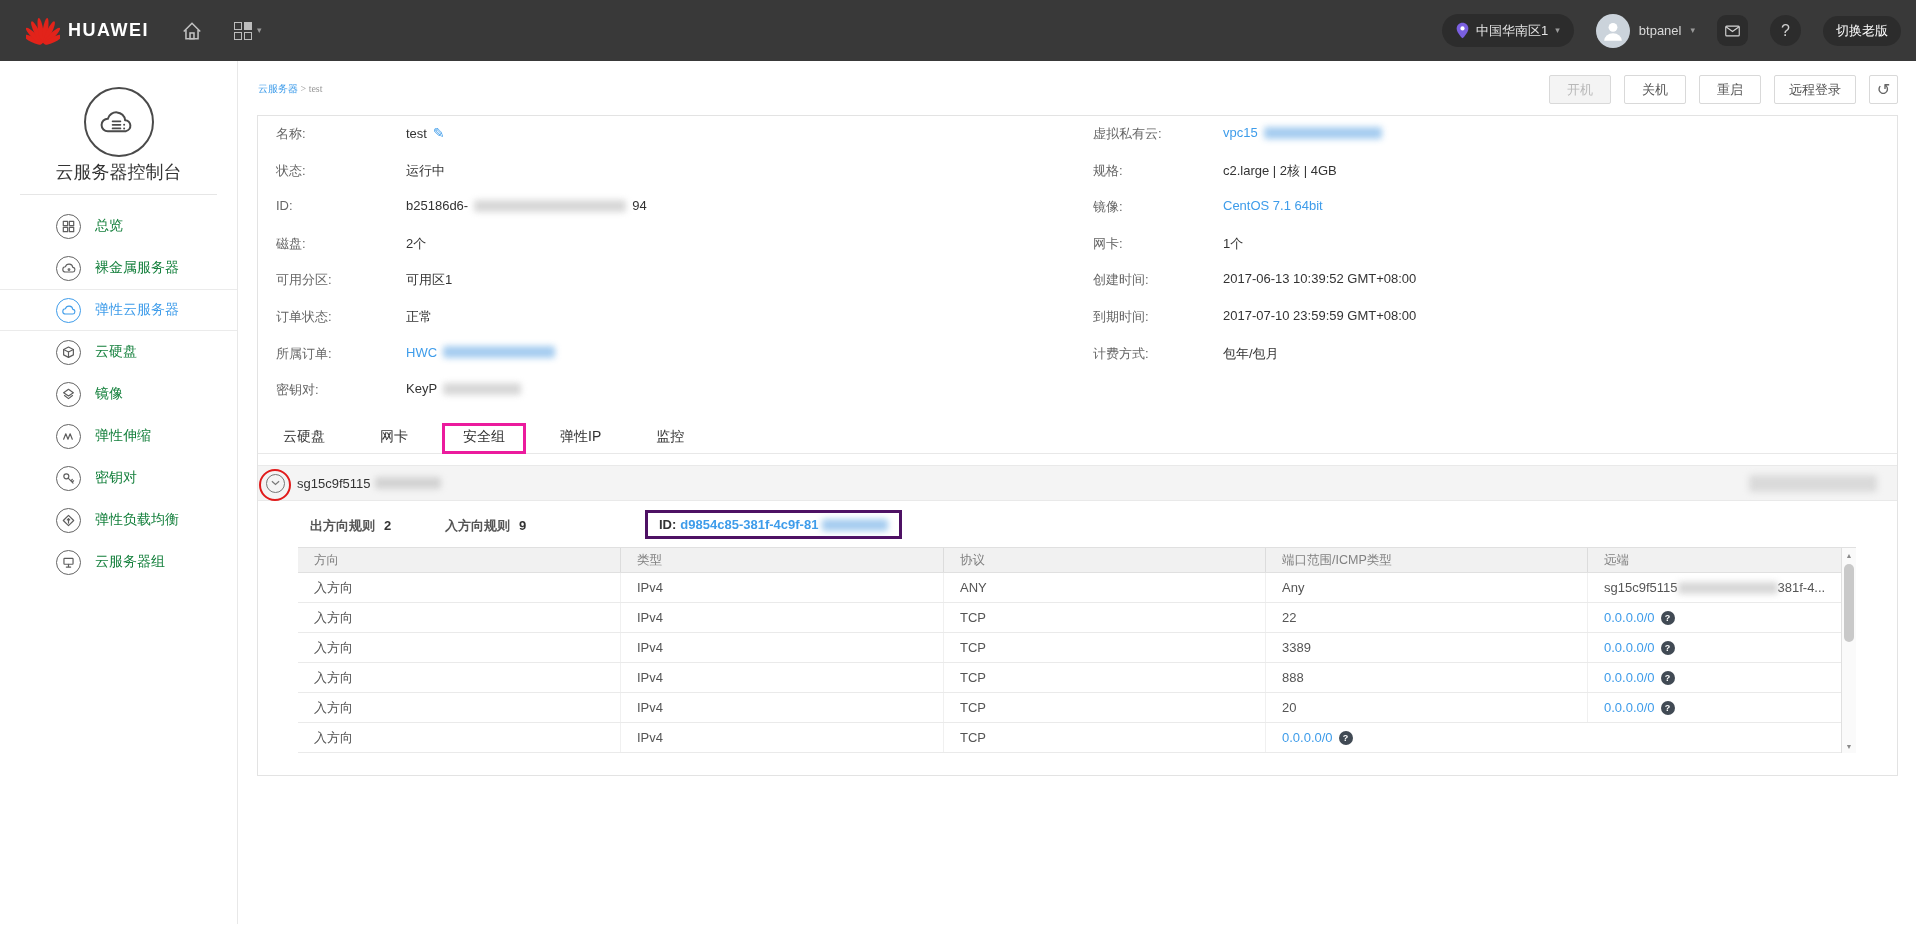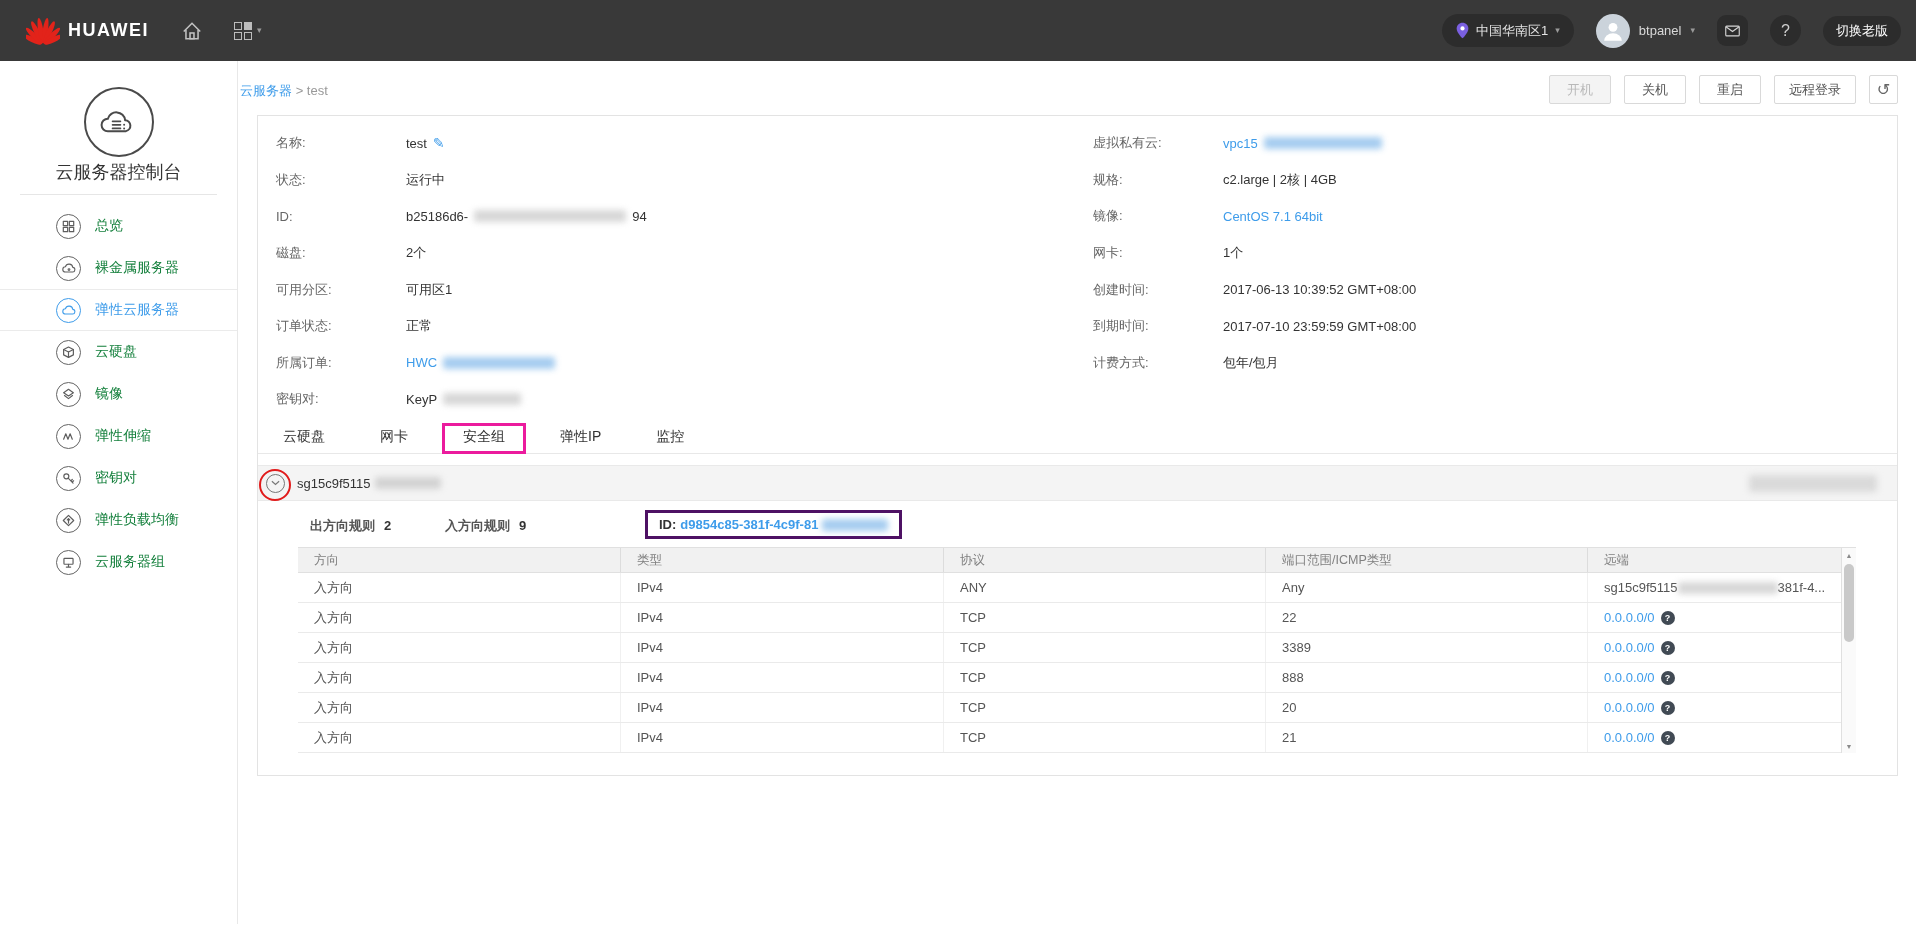--- a/index.html
+++ b/index.html
@@ -36,34 +36,34 @@
   .side-div{position:absolute;top:133px;left:20px;right:20px;border-top:1px solid #E6E6E6;}
   .menu{position:absolute;top:144px;left:0;right:0;}
   .mitem{height:42px;display:flex;align-items:center;padding-left:56px;gap:14px;color:#15803d;font-size:14px;cursor:pointer;box-sizing:border-box;}
   .icircle{width:23px;height:23px;border:1px solid #646464;border-radius:50%;display:flex;align-items:center;justify-content:center;flex:0 0 23px;}
   .icircle svg{stroke:#5E5E5E;fill:none;stroke-width:1.1;stroke-linecap:round;stroke-linejoin:round;}
   .mitem.active{color:#3E9CEA;border-top:1px solid #EBEBEB;border-bottom:1px solid #EBEBEB;}
   .mitem.active .icircle{border-color:#3E9CEA;}
   .mitem.active .icircle svg{stroke:#3E9CEA;}
 
   
-  .crumb{position:absolute;left:240px;top:82px;font-size:13px;color:#999;}
+  .crumb{position:absolute;left:258px;top:82px;font-size:10px;color:#999;font-family:Liberation Serif, serif;}
   .crumb .root{color:#3E9CEA;cursor:pointer;}
   .act-row{position:absolute;right:18px;top:75px;display:flex;gap:13px;align-items:center;}
   .btn{height:29px;min-width:62px;box-sizing:border-box;padding:0 14px;background:#fff;border:1px solid #D9D9D9;
        border-radius:2px;color:#555;font-size:13px;display:flex;align-items:center;justify-content:center;cursor:pointer;}
   .btn.disabled{background:#F4F4F4;color:#B8B8B8;cursor:default;}
   .btn.iconb{min-width:29px;width:29px;padding:0;font-size:16px;color:#666;}
 
   .panel{position:absolute;left:257px;top:115px;width:1641px;height:661px;border:1px solid #E3E3E3;background:#fff;box-sizing:border-box;}
 
   .dcol{position:absolute;top:9px;}
   .dcol.left{left:18px;}
   .dcol.right{left:835px;}
-  .drow{height:36.6px;display:flex;align-items:center;}
+  .drow{height:36.6px;display:flex;align-items:flex-start;}
   .dlabel{width:130px;color:#666;flex:0 0 130px;}
   .dval{color:#333;display:flex;align-items:center;gap:6px;white-space:nowrap;}
   .link{color:#3E9CEA;cursor:pointer;}
   .pencil{color:#3E9CEA;font-size:14px;cursor:pointer;}
   .rblur{display:inline-block;height:12px;background:#BDBDBD;border-radius:2px;filter:blur(3px);opacity:.6;vertical-align:-1px;}
   .rblur.blue{background:#8FC0EC;opacity:.8;}
 
   
   .tabbar{position:absolute;left:0;right:0;top:305px;height:33px;border-bottom:1px solid #E8E8E8;
           display:flex;gap:55px;padding-left:25px;box-sizing:border-box;}
@@ -486,21 +486,20 @@
           <div class="cell">20</div>
           <div class="cell">
             <span class="link">0.0.0.0/0</span>
             <span class="helpb">?</span>
           </div>
         </div>
         <div class="trow">
           <div class="cell">入方向</div>
           <div class="cell">IPv4</div>
           <div class="cell">TCP</div>
-          <div class="cell">21</div>
           <div class="cell">
             <span class="link">0.0.0.0/0</span>
             <span class="helpb">?</span>
           </div>
         </div>
       </div>
     <div class="vsb">
       <span class="arr up">▲</span>
       <span class="thumb"></span>
       <span class="arr dn">▼</span>

